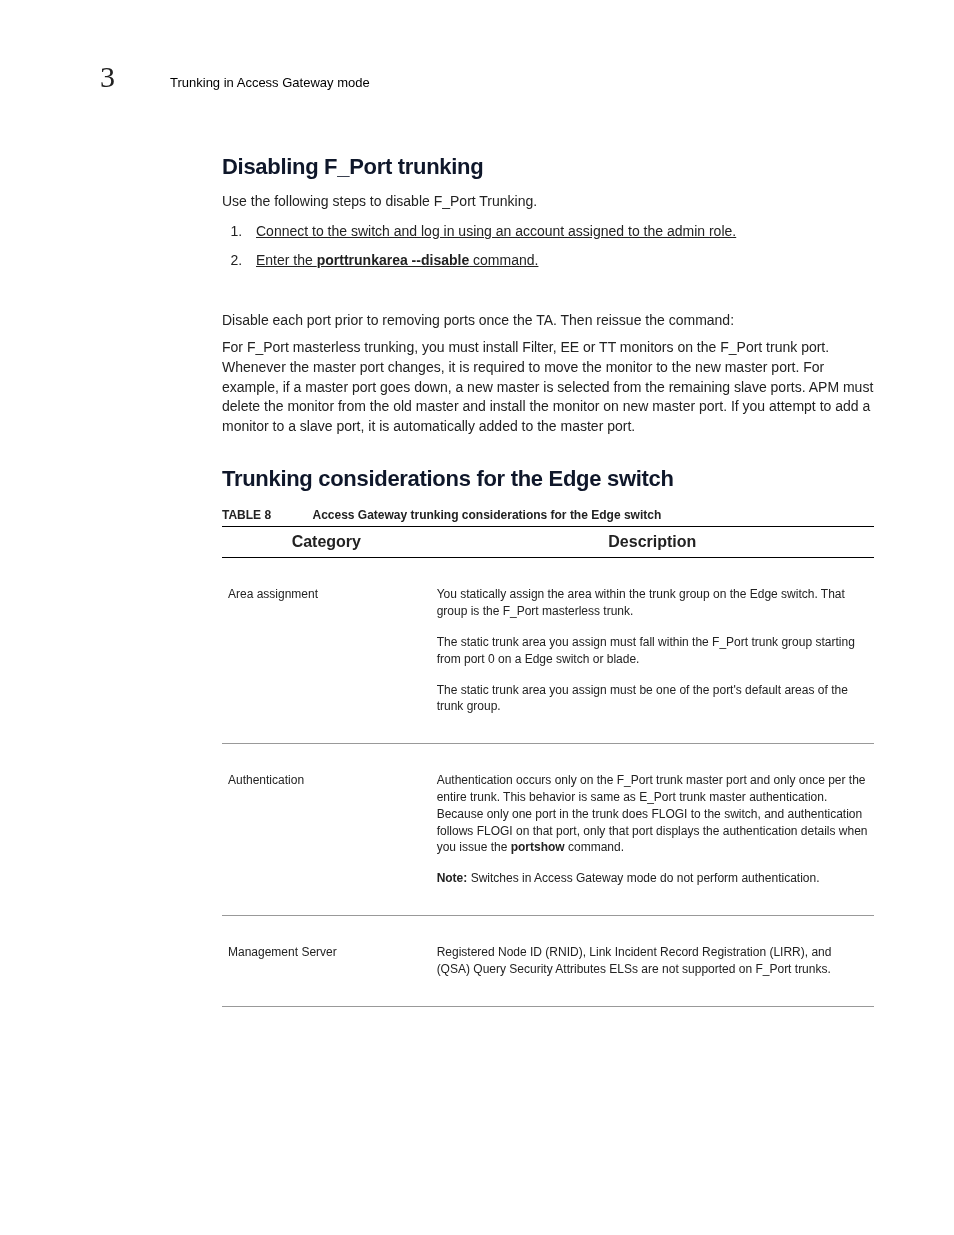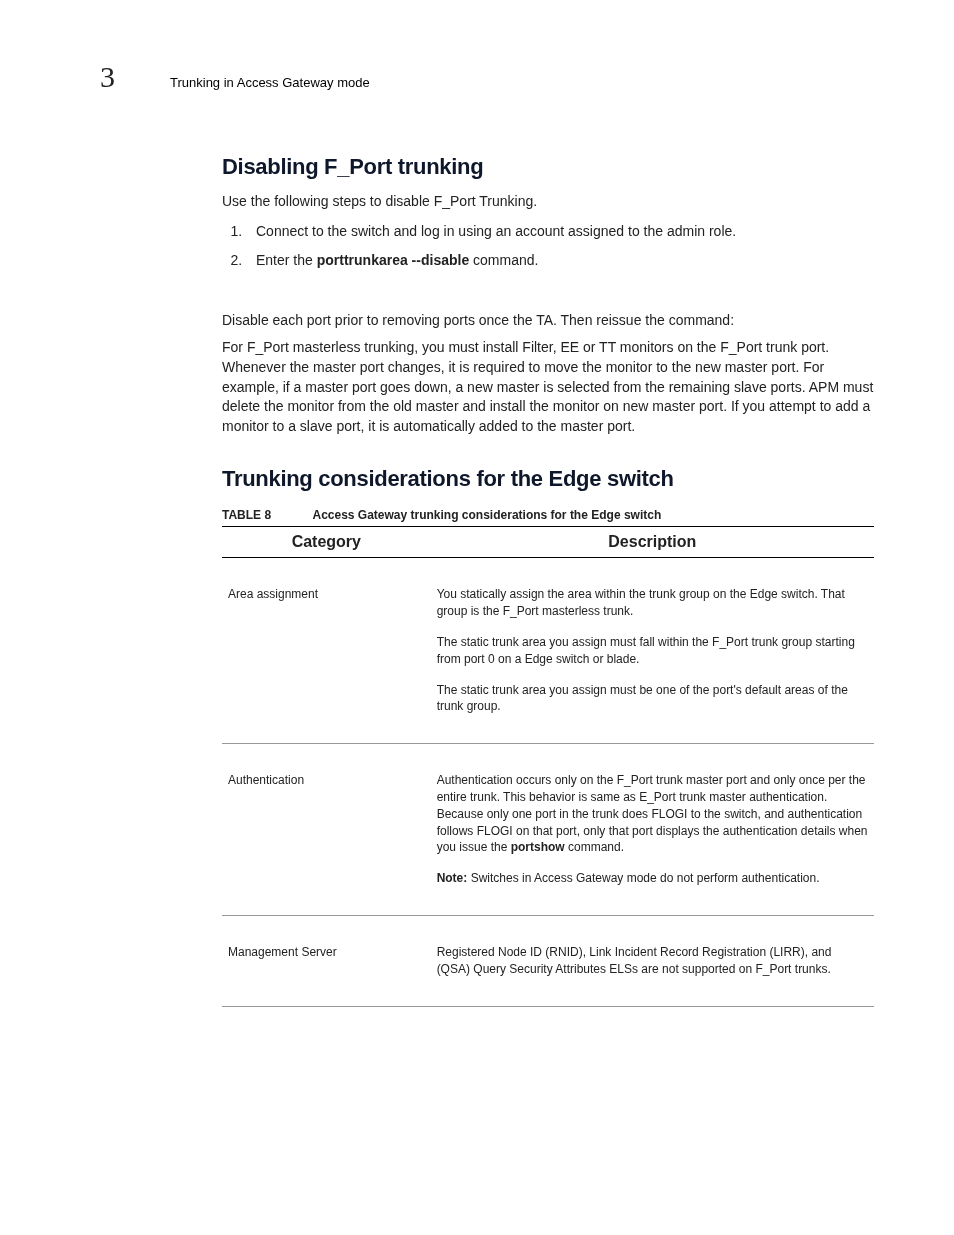--- a/index.html
+++ b/index.html
@@ -43,20 +43,21 @@
   }
   p {
     font-size: 14px;
     line-height: 1.4;
     margin: 8px 0;
   }
   ol.steps {
     font-size: 14px;
     padding-left: 24px;
     margin: 10px 0 40px 0;
+    text-decoration: underline;
   }
   ol.steps li {
     margin-bottom: 10px;
     padding-left: 10px;
     line-height: 1.4;
   }
   .bold { font-weight: bold; }
   .big-gap { margin-top: 50px; }
   .link { color: #0b5ed7; cursor: pointer; }
   .table-label { font-size: 12px; font-weight: bold; margin-top: 16px; }

